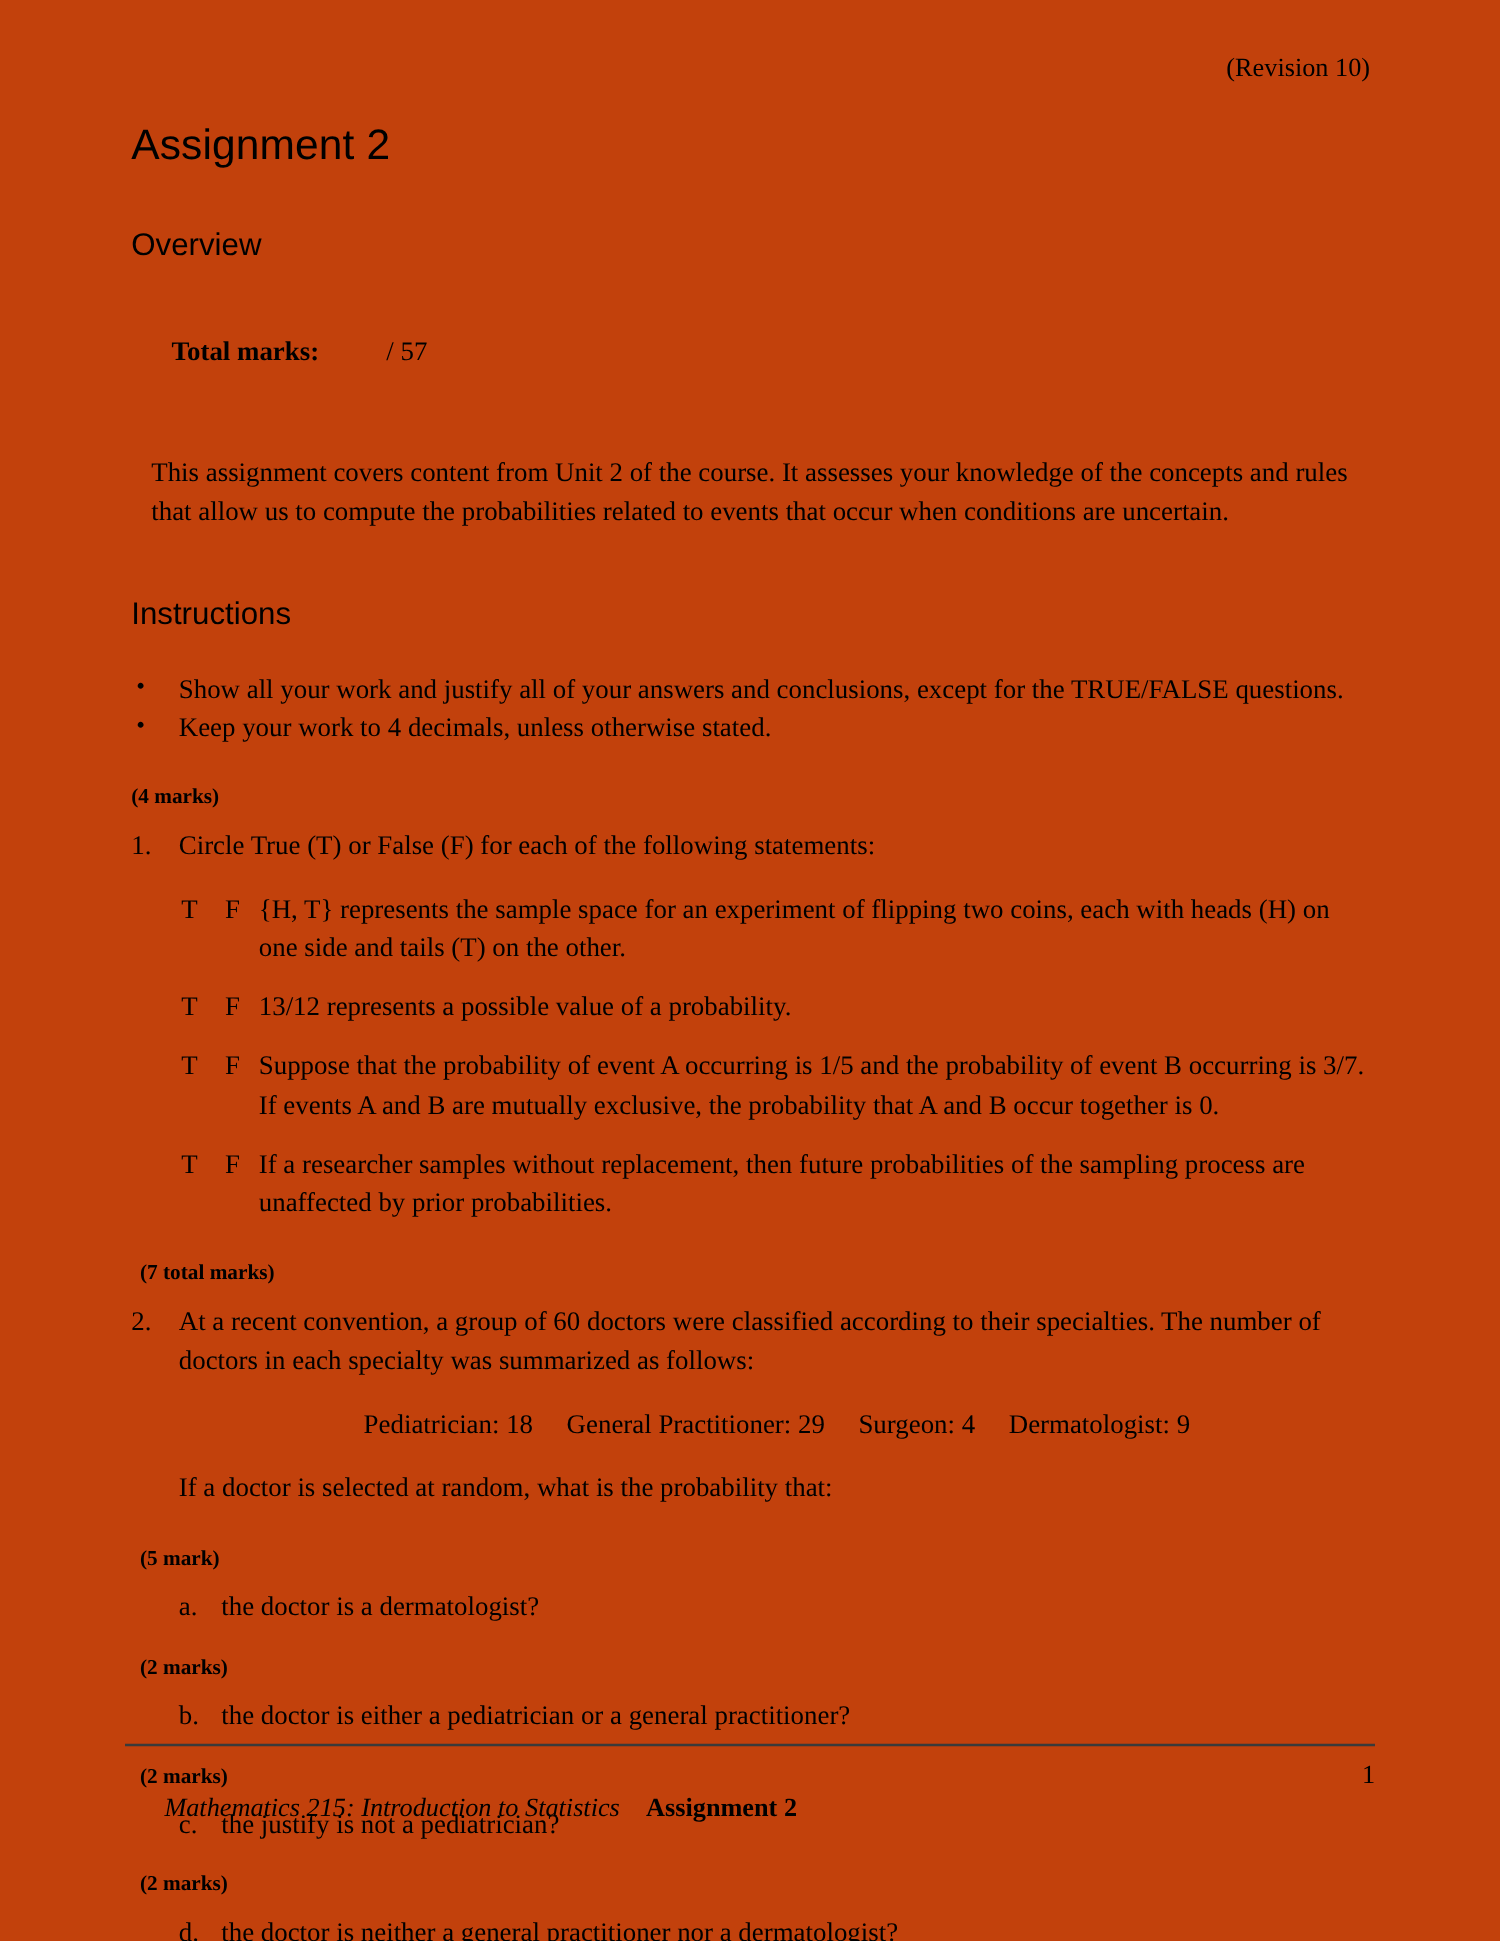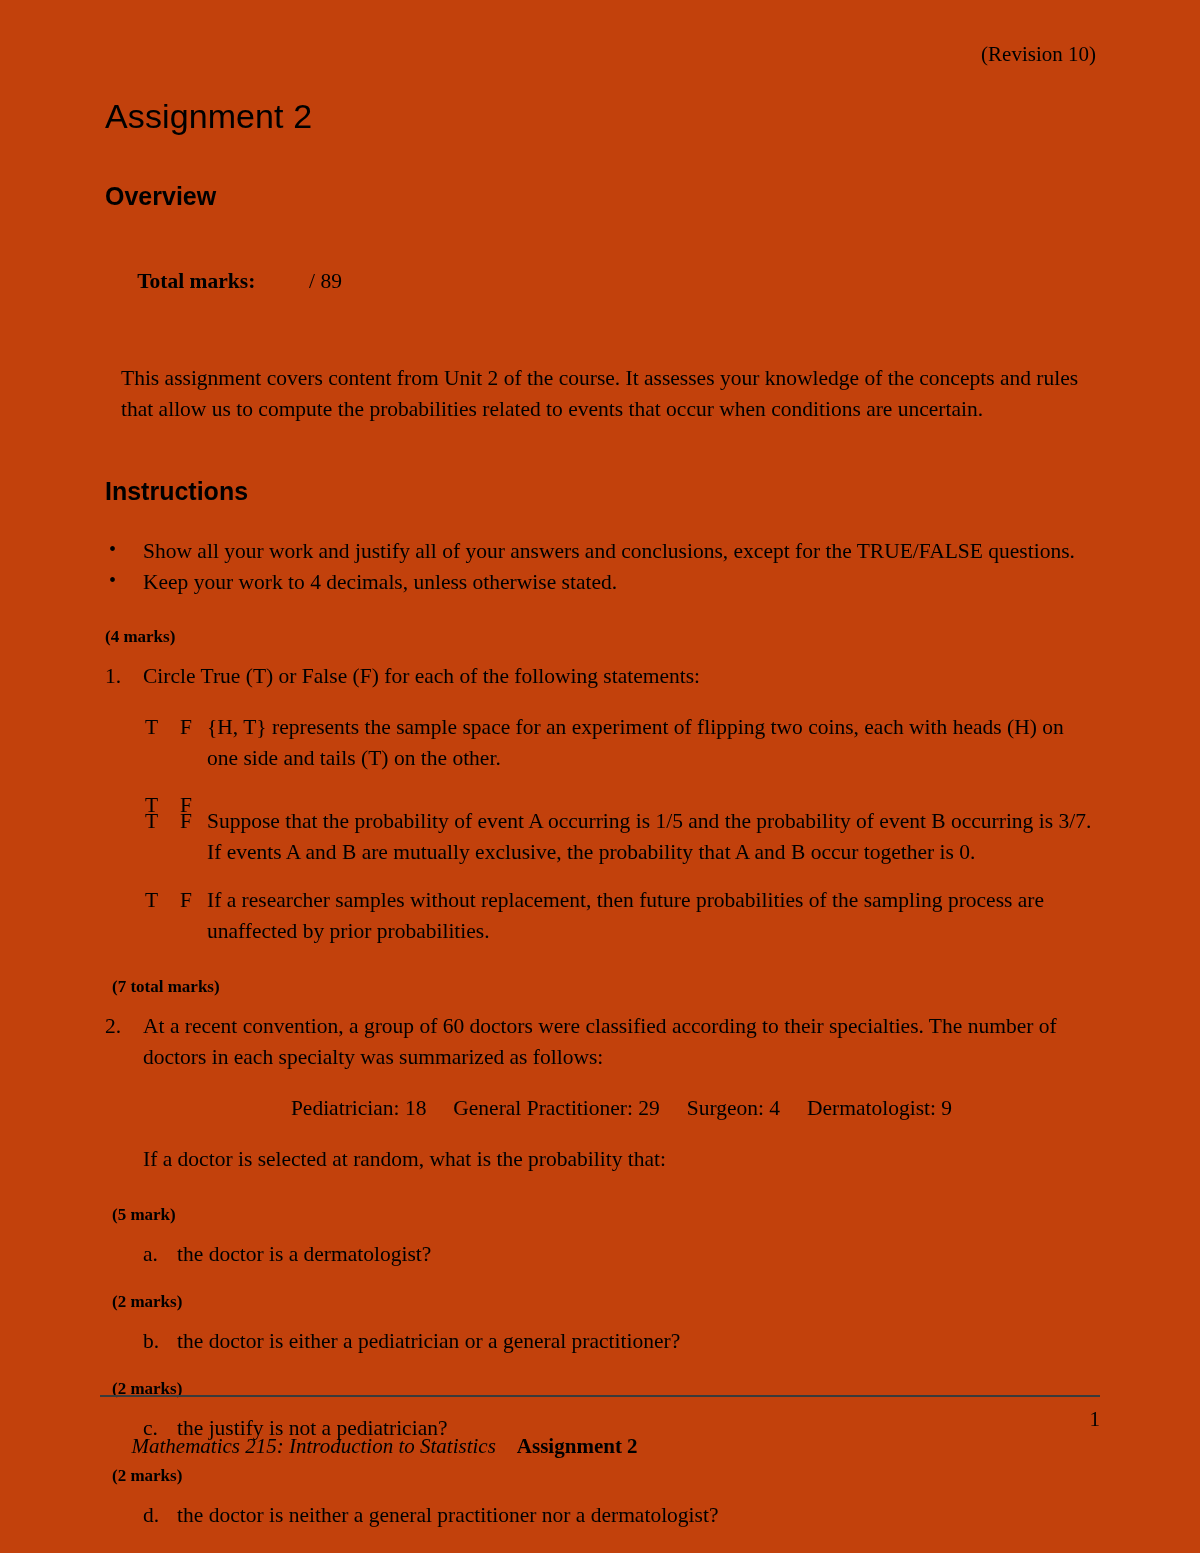--- a/index.html
+++ b/index.html
@@ -46,21 +46,21 @@
     font-weight: normal;
     margin: 0 0 0 0;
     padding: 0;
     line-height: 1.25;
     letter-spacing: 0.1px;
   }
 
   h2.section-heading {
     font-family: "Liberation Sans", "DejaVu Sans", sans-serif;
     font-size: 25px;
-    font-weight: bold;
+    font-weight: normal;
     margin: 0;
     padding: 0;
     line-height: 1.3;
   }
 
   .sp-title-overview { height: 42px; }
   .sp-overview-total { height: 26px; }
   .sp-total-para    { height: 22px; }
   .sp-para-instr    { height: 34px; }
   .sp-instr-bullets { height: 28px; }
@@ -219,21 +219,21 @@
 
     <h1 class="doc-title">Assignment 2</h1>
 
     <div class="sp-title-overview"></div>
 
     <h2 class="section-heading">Overview</h2>
 
     <div class="sp-overview-total"></div>
 
     <div class="total-marks-line">
-      <span class="lbl">Total marks:</span><span>          </span><span>/ 89</span>
+      <span class="lbl">Total marks:</span><span>          </span><span>/ 57</span>
     </div>
 
     <div class="sp-total-para"></div>
 
     <p class="body-para">This assignment covers content from Unit 2 of the course. It assesses your knowledge of the concepts and rules that allow us to compute the probabilities related to events that occur when conditions are uncertain.</p>
 
     <div class="sp-para-instr"></div>
 
     <h2 class="section-heading">Instructions</h2>
 
@@ -267,20 +267,21 @@
       <span class="tf-t">T</span>
       <span class="tf-f">F</span>
       <span>{H, T} represents the sample space for an experiment of flipping two coins, each with heads (H) on one side and tails (T) on the other.</span>
     </div>
 
     <div class="gap-16"></div>
 
     <div class="tf-row">
       <span class="tf-t">T</span>
       <span class="tf-f">F</span>
+      <span>13/12 represents a possible value of a probability.</span>
     </div>
 
     <div class="gap-16"></div>
 
     <div class="tf-row">
       <span class="tf-t">T</span>
       <span class="tf-f">F</span>
       <span>Suppose that the probability of event A occurring is 1/5 and the probability of event B occurring is 3/7. If events A and B are mutually exclusive, the probability that A and B occur together is 0.</span>
     </div>
 

